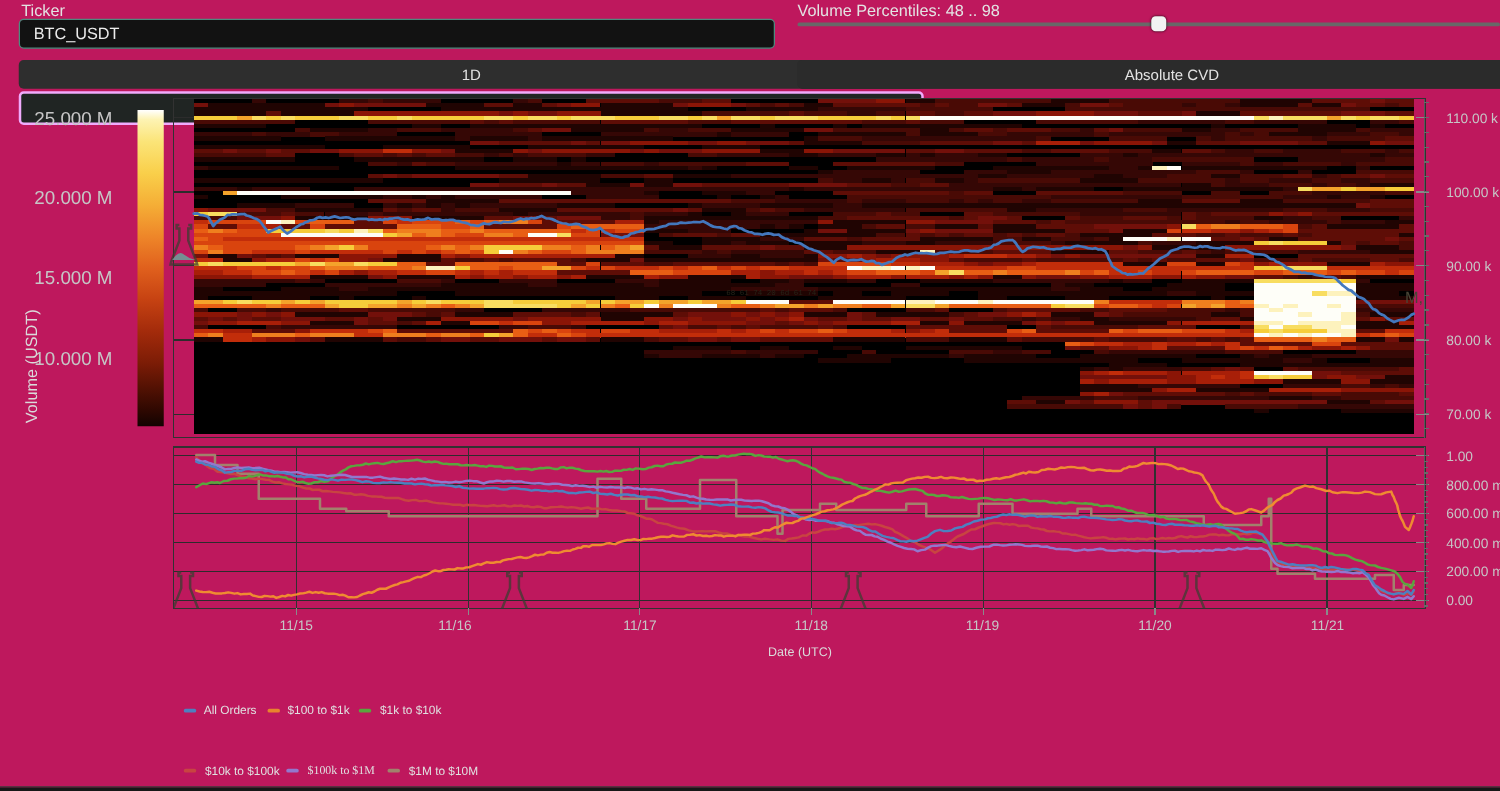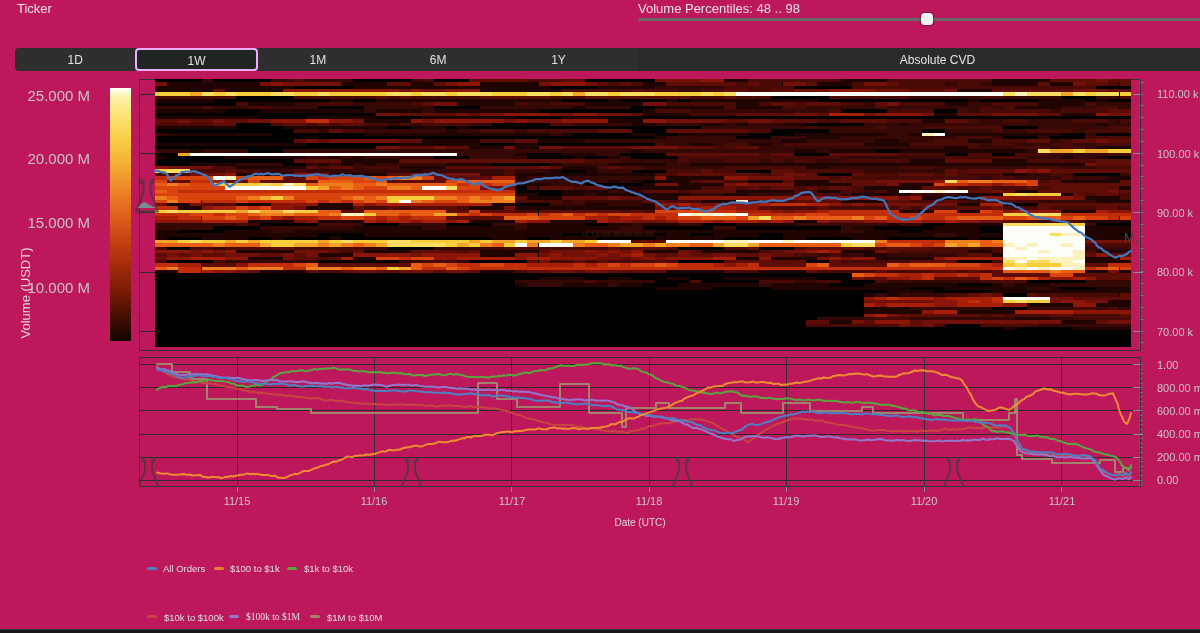--- a/index.html
+++ b/index.html
@@ -41,23 +41,24 @@
 .h15{fill:#fefef8}
 #vol{position:absolute;left:12px;top:318px;color:#dadada;font-size:13px;transform:rotate(-90deg);transform-origin:center;white-space:nowrap;width:26px;}
 #dateutc{position:absolute;left:560px;top:517px;width:160px;text-align:center;color:#dadada;font-size:10px;}
 .leg{position:absolute;color:#e0e0e0;font-size:9.5px;}
 #botline{position:absolute;left:0;top:629px;width:1200px;height:1px;background:#3a3a3a;}
 #botdark{position:absolute;left:0;top:630px;width:1200px;height:3px;background:#171717;}
 </style></head><body>
 <div id="app">
  <div class="lbl" style="left:17px;top:1px;">Ticker</div>
  <div class="lbl" style="left:638px;top:1px;">Volume Percentiles: 48 .. 98</div>
+ <div id="tickerin">BTC_USDT</div>
  <div id="track"></div>
     <div id="handle"></div>
- <div class="bgrp" style="left:15px;top:48px;width:724px;">
+ <div class="bgrp" style="left:15px;top:48px;width:724px;flex-direction:column;">
   <div class="btn">1D</div>
       <div class="btn sel">1W</div>
       <div class="btn">1M</div>
   <div class="btn">6M</div>
       <div class="btn">1Y</div>
       <div class="btn">3Y</div>
  </div>
  <div class="bgrp" style="left:638px;top:48px;width:599px;background:#2b2b2b;">
       <div class="btn btn2" style="flex:1;">Absolute CVD</div>
  </div>
@@ -1918,21 +1919,21 @@
    <path d="M157.0 364.0L172.0 364.0L172.0 372.0L190.0 372.0L190.0 379.0L207.0 379.0L207.0 399.0L256.0 399.0L256.0 407.0L277.0 407.0L277.0 409.0L311.0 409.0L311.0 413.0L478.0 413.0L478.0 383.0L497.0 383.0L497.0 399.0L517.0 399.0L517.0 407.0L560.0 407.0L560.0 384.0L589.0 384.0L589.0 413.0L614.0 413.0L622.0 413.0L622.0 427.0L626.0 427.0L626.0 408.0L656.0 408.0L656.0 403.0L669.0 403.0L669.0 408.0L725.0 408.0L725.0 403.0L741.0 403.0L741.0 413.0L783.0 413.0L783.0 403.0L810.0 403.0L810.0 411.0L862.0 411.0L862.0 407.0L873.0 407.0L873.0 413.0L963.0 413.0L963.0 420.0L1009.0 420.0L1009.0 413.0L1015.0 413.0L1015.0 399.0L1017.0 399.0L1017.0 455.0L1022.0 455.0L1022.0 459.0L1052.0 459.0L1052.0 463.0L1100.0 463.0L1100.0 460.0L1115.0 460.0L1115.0 472.0L1123.0 472.0L1123.0 468.0L1131.0 468.0" stroke="#a1826c"></path>
    <path d="M157.0 365.8L159.5 368.5L162.0 370.8L164.0 371.3L166.0 373.2L168.0 374.5L171.0 375.1L174.0 377.4L176.7 377.6L179.3 378.0L182.0 378.7L184.7 379.3L187.3 379.1L190.0 380.0L193.0 381.1L196.0 381.6L199.0 382.6L201.7 382.8L204.3 383.4L207.0 382.9L209.8 383.3L212.5 383.8L215.2 383.9L218.0 385.3L220.6 386.0L223.2 385.8L225.8 386.7L228.4 387.2L231.0 387.5L233.8 387.8L236.6 388.7L239.4 388.9L242.2 390.0L245.0 390.8L247.6 390.8L250.2 392.0L252.8 391.7L255.4 391.8L258.0 393.0L260.8 392.8L263.6 393.1L266.4 393.5L269.2 393.7L272.0 393.9L274.8 394.4L277.6 394.8L280.4 394.6L283.2 395.7L286.0 395.7L288.8 395.4L291.6 395.8L294.4 396.7L297.2 397.1L300.0 397.1L302.6 397.4L305.2 397.4L307.8 398.2L310.4 398.4L313.0 398.3L315.8 398.3L318.6 398.3L321.4 399.3L324.2 400.2L327.0 400.6L329.8 400.1L332.6 399.9L335.4 400.9L338.2 400.8L341.0 400.5L343.6 401.2L346.2 401.9L348.8 402.3L351.4 402.6L354.0 402.7L356.8 403.0L359.6 403.3L362.4 403.8L365.2 403.8L368.0 403.8L370.8 404.6L373.6 403.8L376.4 404.2L379.2 404.0L382.0 404.4L384.6 404.7L387.2 404.8L389.8 405.0L392.4 404.6L395.0 404.2L397.8 404.9L400.6 404.6L403.4 404.2L406.2 405.0L409.0 405.1L411.6 404.4L414.2 404.7L416.8 404.4L419.4 405.2L422.0 404.8L424.6 405.7L427.2 405.8L429.8 405.2L432.4 405.5L435.0 406.5L437.8 406.5L440.6 405.8L443.4 405.7L446.2 405.5L449.0 405.2L451.6 405.7L454.2 406.1L456.8 405.7L459.4 405.9L462.0 406.4L464.8 407.0L467.6 406.4L470.4 406.0L473.2 407.0L476.0 406.9L478.8 406.7L481.6 407.5L484.4 407.3L487.2 408.0L490.0 408.4L493.5 408.4L497.0 408.9L499.6 409.2L502.2 410.4L504.8 410.6L507.4 411.0L510.0 412.3L512.3 412.8L514.7 413.8L517.0 414.9L519.3 414.9L521.7 415.6L524.0 417.0L526.3 418.3L528.7 418.5L531.0 419.0L534.0 419.4L537.0 420.7L539.3 421.3L541.7 422.1L544.0 422.6L547.5 423.0L551.0 424.3L554.5 425.1L558.0 425.1L561.5 425.0L565.0 425.1L568.5 424.9L572.0 424.9L575.0 426.0L578.0 426.8L581.5 426.8L585.0 428.2L588.5 428.3L592.0 428.5L595.5 429.3L599.0 429.2L602.5 430.2L606.0 431.0L609.0 431.6L612.0 431.0L615.5 431.5L619.0 431.9L622.0 431.5L625.0 432.5L628.0 432.7L630.7 431.1L633.3 430.8L636.0 430.4L639.0 429.9L642.0 428.4L645.0 428.5L647.3 427.0L649.7 425.9L652.0 426.2L654.7 425.4L657.3 424.3L660.0 423.6L662.7 423.6L665.3 423.0L668.0 423.4L670.7 422.8L673.3 421.8L676.0 420.9L678.7 420.1L681.3 420.7L684.0 419.9L686.7 420.2L689.3 419.7L692.0 419.3L694.7 419.0L697.3 419.5L700.0 419.3L702.7 419.9L705.3 420.6L708.0 421.6L711.0 422.4L714.0 423.5L716.0 425.5L718.0 426.2L720.0 427.3L723.0 429.1L726.0 430.7L729.0 433.0L732.0 433.7L735.0 435.8L738.0 437.1L741.0 438.1L744.0 439.4L748.0 442.2L752.0 439.7L754.0 438.2L756.0 436.2L758.0 434.9L760.0 433.7L762.0 432.3L764.0 430.6L766.0 429.2L768.0 428.4L771.0 427.2L774.0 425.3L777.0 423.6L780.0 423.4L783.0 422.0L786.0 421.0L789.0 419.8L792.0 419.0L795.0 418.4L798.0 418.5L800.4 418.6L802.8 419.5L805.2 419.1L807.6 419.8L810.0 419.3L812.5 419.7L815.0 420.8L817.5 420.6L820.0 420.6L822.5 420.6L825.0 422.1L827.5 422.5L830.0 422.7L832.5 423.4L835.0 423.6L837.5 424.8L840.0 425.1L842.5 424.9L845.0 425.3L847.5 425.5L850.0 426.8L852.5 426.7L855.0 427.3L857.5 427.9L860.0 427.7L862.5 428.5L865.0 429.1L867.5 429.8L870.0 430.3L872.5 430.7L875.0 430.4L877.5 430.2L880.0 430.1L882.5 429.7L885.0 430.2L887.5 431.1L890.0 431.0L892.5 431.5L895.0 431.0L897.5 430.9L900.0 430.8L902.5 431.6L905.0 431.1L907.5 431.4L910.0 430.7L912.5 431.2L915.0 431.1L917.5 431.7L920.0 430.7L922.5 430.5L925.0 431.3L927.5 430.9L930.0 430.4L932.5 430.9L935.0 430.4L937.5 430.8L940.0 430.4L942.5 429.4L945.0 428.9L947.5 429.6L950.0 430.0L952.5 429.0L955.0 429.6L957.5 429.7L960.0 429.2L962.5 429.2L965.0 428.7L967.5 427.7L970.0 427.5L972.6 427.5L975.2 428.3L977.8 427.8L980.4 428.2L983.0 428.3L985.4 427.4L987.8 427.3L990.2 427.3L992.6 427.5L995.0 426.9L997.5 427.4L1000.0 427.3L1002.5 426.0L1005.0 426.4L1007.5 426.9L1010.0 427.8L1011.3 429.1L1012.7 431.4L1014.0 433.5L1015.0 435.9L1016.0 438.4L1017.0 441.3L1018.0 444.7L1020.0 447.2L1022.0 449.6L1024.5 450.6L1027.0 451.8L1031.0 452.6L1034.0 452.9L1037.0 452.4L1040.0 453.3L1042.5 454.1L1045.0 454.1L1047.5 454.2L1050.0 454.8L1052.5 454.8L1055.0 455.4L1057.5 455.3L1060.0 455.4L1062.5 455.8L1065.0 456.0L1067.5 455.7L1070.0 455.4L1072.5 455.6L1075.0 455.6L1077.5 455.6L1080.0 455.6L1082.5 455.7L1085.0 455.8L1087.5 457.0L1090.0 457.0L1092.5 459.5L1095.0 461.2L1096.7 464.5L1098.3 466.9L1100.0 469.1L1102.5 471.0L1105.0 472.6L1107.5 473.6L1110.0 474.5L1112.5 474.9L1115.0 475.5L1119.0 474.1L1123.0 476.1L1126.0 474.5L1129.0 476.0L1131.0 473.0" stroke="#c84441"></path>
    <path d="M157.0 389.7L159.7 388.2L162.3 386.8L165.0 387.3L167.2 386.5L169.4 385.8L171.6 386.2L173.8 385.8L176.0 386.4L179.0 384.8L182.0 384.6L184.7 383.4L187.3 382.9L190.0 382.8L192.2 382.5L194.5 382.6L196.8 382.2L199.0 380.8L201.2 381.2L203.5 380.9L205.8 380.2L208.0 379.5L210.3 380.3L212.7 380.3L215.0 380.9L217.3 380.9L219.7 381.2L222.0 380.8L224.2 381.4L226.3 381.9L228.5 381.9L230.7 383.4L232.8 383.4L235.0 384.5L237.3 385.5L239.7 385.8L242.0 385.4L244.3 386.4L246.7 387.0L249.0 386.8L251.6 385.8L254.2 385.8L256.8 384.8L259.4 385.5L262.0 385.1L264.0 383.6L266.0 381.9L268.0 380.7L270.0 379.8L272.2 377.9L274.4 376.5L276.6 375.5L278.8 373.9L281.0 373.0L283.3 372.7L285.7 372.3L288.0 372.2L290.3 371.8L292.7 370.8L295.0 371.5L297.3 370.9L299.7 370.6L302.0 370.3L304.3 370.9L306.7 371.2L309.0 370.6L311.6 370.0L314.2 369.0L316.8 369.7L319.4 368.9L322.0 368.9L324.3 368.7L326.7 368.6L329.0 368.5L331.3 368.2L333.7 367.8L336.0 368.4L338.3 369.3L340.7 369.7L343.0 369.2L345.3 369.8L347.7 369.2L350.0 369.5L352.3 370.4L354.7 371.1L357.0 370.9L359.3 371.4L361.7 371.3L364.0 371.3L366.2 371.4L368.5 372.2L370.8 372.3L373.0 372.0L375.2 372.2L377.5 372.3L379.8 372.0L382.0 372.5L384.3 373.0L386.7 372.9L389.0 373.5L391.3 372.5L393.7 372.7L396.0 373.2L398.3 373.2L400.7 373.0L403.0 374.0L405.3 374.2L407.7 374.2L410.0 374.0L412.6 375.4L415.2 375.3L417.8 374.9L420.4 375.0L423.0 375.2L425.3 376.0L427.7 375.2L430.0 374.9L432.3 374.4L434.7 374.6L437.0 374.2L439.3 374.1L441.7 374.7L444.0 375.2L446.3 375.2L448.7 373.9L451.0 373.7L453.3 374.7L455.7 374.1L458.0 374.2L460.3 374.9L462.7 375.2L465.0 376.2L467.6 376.8L470.2 377.0L472.8 376.9L475.4 377.0L478.0 377.3L480.3 376.8L482.7 377.3L485.0 376.8L487.3 377.6L489.7 377.5L492.0 376.5L494.3 376.5L496.7 376.7L499.0 375.8L501.3 375.9L503.7 375.2L506.0 375.9L508.6 374.7L511.2 374.9L513.8 375.4L516.4 375.3L519.0 374.1L521.3 373.8L523.7 372.8L526.0 372.5L528.3 373.0L530.7 373.0L533.0 371.6L535.3 371.1L537.7 371.0L540.0 370.0L542.3 370.2L544.7 370.2L547.0 369.5L549.3 368.5L551.7 368.6L554.0 367.8L556.3 366.7L558.7 366.0L561.0 365.2L563.6 365.9L566.2 365.7L568.8 365.7L571.4 365.9L574.0 366.1L576.3 365.0L578.7 364.6L581.0 365.1L583.3 365.1L585.7 364.4L588.0 364.4L590.3 363.7L592.7 363.3L595.0 362.9L597.3 363.2L599.7 363.1L602.0 363.6L604.3 364.7L606.7 364.1L609.0 364.4L611.3 365.2L613.7 365.3L616.0 365.3L618.3 366.1L620.7 365.6L623.0 367.0L625.3 367.6L627.7 368.3L630.0 369.0L632.2 368.4L634.3 368.2L636.5 368.6L638.7 369.5L640.8 370.9L643.0 371.9L645.2 372.3L647.5 373.4L649.8 374.6L652.0 375.1L654.0 376.8L656.0 378.1L658.0 379.0L660.0 380.2L662.0 381.1L664.2 381.9L666.5 382.2L668.8 382.8L671.0 383.4L673.2 383.7L675.5 385.6L677.8 386.0L680.0 386.1L682.5 387.2L685.0 387.9L687.5 389.3L690.0 390.4L692.3 390.4L694.6 391.1L696.9 391.4L699.1 391.7L701.4 392.7L703.7 392.5L706.0 393.0L708.6 393.6L711.2 394.1L713.8 393.4L716.4 392.5L719.0 393.4L721.6 393.1L724.2 392.3L726.8 391.6L729.4 391.4L732.0 391.2L735.0 392.0L738.0 392.7L740.3 394.8L742.7 395.9L745.0 395.7L747.2 396.0L749.4 396.8L751.6 396.8L753.8 396.2L756.0 396.4L758.2 396.7L760.4 397.8L762.6 397.9L764.8 397.9L767.0 398.3L769.6 397.6L772.2 398.4L774.8 399.1L777.4 399.3L780.0 399.1L782.6 398.9L785.2 398.5L787.8 398.4L790.4 398.6L793.0 399.3L795.6 400.0L798.2 399.6L800.8 399.7L803.4 400.1L806.0 400.2L808.6 399.4L811.2 400.3L813.8 400.3L816.4 399.9L819.0 399.5L821.6 400.2L824.2 401.1L826.8 400.7L829.4 400.7L832.0 401.0L834.6 400.7L837.2 401.0L839.8 402.0L842.4 402.1L845.0 402.7L847.6 402.0L850.2 402.6L852.8 402.8L855.4 402.0L858.0 402.0L860.6 402.5L863.2 402.7L865.8 402.9L868.4 402.6L871.0 403.0L873.2 403.0L875.5 403.8L877.8 403.7L880.0 404.8L882.7 404.9L885.3 404.5L888.0 404.8L890.2 404.8L892.5 406.0L894.8 405.8L897.0 406.8L899.7 407.2L902.3 408.5L905.0 408.5L907.2 409.5L909.5 410.4L911.8 410.3L914.0 410.3L916.2 410.9L918.5 411.9L920.8 412.1L923.0 412.0L925.7 412.7L928.3 413.8L931.0 413.5L933.2 414.9L935.5 415.3L937.8 415.1L940.0 415.1L942.2 415.6L944.5 416.1L946.8 416.0L949.0 415.9L951.7 417.1L954.3 417.6L957.0 418.5L959.2 418.9L961.5 419.6L963.8 419.9L966.0 419.7L968.2 419.3L970.5 420.2L972.8 419.4L975.0 419.1L977.0 419.8L979.0 421.9L981.0 423.0L983.0 424.7L985.5 426.1L988.0 427.1L990.0 428.9L992.0 431.3L994.2 431.0L996.5 431.8L998.8 431.8L1001.0 431.3L1003.7 431.7L1006.3 432.4L1009.0 432.3L1011.2 433.5L1013.5 434.3L1015.8 434.2L1018.0 434.9L1020.2 435.1L1022.5 435.0L1024.8 434.5L1027.0 435.6L1029.7 436.3L1032.3 436.1L1035.0 436.1L1037.2 435.6L1039.5 436.3L1041.8 437.2L1044.0 437.1L1046.2 437.2L1048.5 438.0L1050.8 439.0L1053.0 438.7L1055.7 439.5L1058.3 441.0L1061.0 441.2L1063.2 442.6L1065.5 442.8L1067.8 443.9L1070.0 444.1L1072.2 444.0L1074.5 444.0L1076.8 444.3L1079.0 445.0L1081.7 446.5L1084.3 447.7L1087.0 448.4L1089.5 448.9L1092.0 450.2L1094.0 451.5L1096.0 452.1L1100.0 452.4L1102.5 453.6L1105.0 454.3L1109.0 455.1L1113.0 456.3L1115.5 457.0L1118.0 459.1L1120.0 461.7L1122.0 465.5L1124.0 467.1L1126.0 467.6L1129.0 470.4L1130.0 468.2L1131.0 465.0" stroke="#5aa53e"></path>
    <path d="M157.0 367.6L159.3 368.6L161.7 369.4L164.0 369.0L166.7 370.1L169.3 371.0L172.0 372.0L174.7 372.8L177.3 374.0L180.0 375.5L182.5 375.1L185.0 375.1L187.5 374.4L190.0 373.9L193.0 374.4L196.0 374.1L199.0 373.9L201.8 374.5L204.5 374.4L207.2 374.1L210.0 375.0L212.4 375.5L214.8 376.1L217.2 376.5L219.6 377.4L222.0 377.3L224.6 377.7L227.2 377.5L229.8 377.8L232.4 378.1L235.0 377.9L237.8 377.8L240.6 378.4L243.4 379.3L246.2 379.8L249.0 380.0L251.6 380.4L254.2 380.1L256.8 380.0L259.4 380.2L262.0 381.1L264.8 380.6L267.6 380.3L270.4 380.0L273.2 379.8L276.0 380.0L278.8 380.8L281.6 381.6L284.4 381.5L287.2 381.6L290.0 381.6L292.8 381.5L295.6 382.1L298.4 382.1L301.2 381.7L304.0 381.3L306.8 382.2L309.6 382.7L312.4 383.2L315.2 382.8L318.0 383.1L320.8 383.6L323.6 383.5L326.4 383.9L329.2 383.0L332.0 383.7L334.6 382.9L337.2 383.1L339.8 382.8L342.4 383.8L345.0 384.3L347.8 385.0L350.6 385.3L353.4 385.7L356.2 385.5L359.0 386.0L361.8 385.9L364.6 385.3L367.4 385.8L370.2 385.3L373.0 384.7L375.8 384.5L378.6 384.9L381.4 384.9L384.2 386.0L387.0 386.8L389.6 385.8L392.2 385.1L394.8 385.1L397.4 384.6L400.0 384.7L402.8 385.3L405.6 384.8L408.4 384.8L411.2 385.4L414.0 385.2L416.8 385.1L419.6 385.9L422.4 386.3L425.2 386.7L428.0 386.8L430.8 386.5L433.6 386.8L436.4 387.3L439.2 387.4L442.0 387.0L444.6 386.9L447.2 387.1L449.8 387.8L452.4 388.0L455.0 388.2L457.8 388.8L460.6 388.2L463.4 388.7L466.2 388.6L469.0 389.0L471.8 389.7L474.6 389.3L477.4 390.2L480.2 389.5L483.0 389.9L485.8 390.0L488.6 389.6L491.4 389.9L494.2 389.9L497.0 389.9L499.6 390.4L502.2 389.8L504.8 390.1L507.4 390.9L510.0 390.6L512.8 391.5L515.6 391.1L518.4 391.7L521.2 391.4L524.0 391.7L526.8 392.1L529.6 392.1L532.4 393.1L535.2 393.5L538.0 394.2L540.8 394.8L543.6 395.4L546.4 395.9L549.2 396.2L552.0 397.4L554.6 397.1L557.2 398.1L559.8 398.9L562.4 399.0L565.0 399.6L567.8 399.8L570.6 399.9L573.4 399.6L576.2 399.5L579.0 399.6L581.8 399.5L584.6 400.4L587.4 400.0L590.2 399.8L593.0 399.8L595.8 400.5L598.6 400.6L601.4 400.8L604.2 400.5L607.0 400.5L609.6 401.0L612.2 401.8L614.8 402.6L617.4 404.3L620.0 405.0L622.5 405.2L625.0 406.2L627.5 406.5L630.0 407.7L632.5 409.3L635.0 411.4L637.5 412.4L640.0 414.4L642.5 414.4L645.0 415.6L647.5 416.0L650.0 415.6L652.7 416.6L655.3 416.5L658.0 416.7L661.5 416.8L665.0 418.1L667.3 418.2L669.7 419.4L672.0 419.9L674.7 420.9L677.3 421.1L680.0 421.3L682.7 423.2L685.3 424.3L688.0 424.7L690.3 426.5L692.7 427.9L695.0 428.0L697.3 428.0L699.7 429.1L702.0 429.4L704.7 431.0L707.3 431.9L710.0 433.3L712.7 434.2L715.3 435.5L718.0 436.7L720.7 437.5L723.3 438.4L726.0 439.0L728.7 439.2L731.3 439.5L734.0 441.0L737.0 440.1L740.0 439.7L742.5 438.1L745.0 436.9L747.5 436.5L750.0 436.5L753.0 436.2L756.0 435.9L759.0 436.7L762.0 437.4L765.0 437.8L768.0 437.2L771.5 438.1L775.0 439.0L778.0 439.2L781.0 438.2L784.5 437.4L788.0 437.3L791.5 437.2L795.0 435.7L797.5 435.7L800.0 436.1L802.5 436.4L805.0 436.3L807.5 435.8L810.0 435.7L812.5 435.4L815.0 435.6L817.5 435.9L820.0 436.7L822.5 436.9L825.0 436.8L827.5 436.5L830.0 436.5L832.5 437.2L835.0 437.4L837.5 437.2L840.0 438.2L842.5 438.5L845.0 439.3L847.5 439.2L850.0 439.4L852.5 439.3L855.0 439.5L857.5 440.1L860.0 440.6L862.5 440.4L865.0 440.1L867.5 439.5L870.0 440.2L872.5 440.0L875.0 439.8L877.5 439.3L880.0 439.0L882.5 439.3L885.0 440.3L887.5 440.5L890.0 440.6L892.5 440.7L895.0 440.2L897.5 439.9L900.0 440.4L902.5 439.9L905.0 440.5L907.5 440.8L910.0 441.0L912.5 440.5L915.0 440.1L917.5 440.5L920.0 440.2L922.5 440.8L925.0 440.6L927.5 441.0L930.0 441.3L932.5 441.3L935.0 441.2L937.5 440.7L940.0 440.6L942.5 441.5L945.0 440.9L947.5 440.7L950.0 440.8L952.5 440.8L955.0 441.1L957.5 440.5L960.0 441.1L962.5 440.0L965.0 440.5L967.5 440.3L970.0 440.7L972.6 439.7L975.2 439.8L977.8 440.1L980.4 439.8L983.0 438.8L985.4 439.5L987.9 439.9L990.3 439.0L992.7 439.4L995.1 438.7L997.6 438.2L1000.0 439.0L1003.0 439.0L1006.0 439.1L1009.0 438.6L1011.5 439.9L1014.0 440.9L1015.3 443.0L1016.7 445.7L1018.0 447.6L1020.0 450.4L1022.0 452.0L1024.5 452.9L1027.0 453.5L1031.0 453.7L1034.0 454.6L1037.0 454.4L1040.0 454.4L1042.5 454.3L1045.0 455.2L1047.5 455.1L1050.0 456.3L1052.5 455.7L1055.0 456.6L1057.5 457.2L1060.0 457.3L1062.5 457.3L1065.0 457.6L1067.5 457.5L1070.0 456.8L1072.5 457.5L1075.0 457.5L1077.5 457.8L1080.0 458.1L1082.5 458.6L1085.0 458.2L1087.5 458.6L1090.0 457.8L1092.5 459.6L1095.0 462.0L1096.7 464.8L1098.3 467.9L1100.0 469.9L1101.7 472.4L1103.3 474.6L1105.0 475.8L1107.5 476.4L1110.0 477.8L1112.5 479.1L1115.0 479.5L1119.0 478.2L1123.0 479.1L1126.0 477.5L1129.0 479.3L1131.0 477.0" stroke="#9377cd"></path>
    <path d="M157.0 369.3L159.3 370.3L161.7 370.2L164.0 371.6L166.7 371.9L169.3 373.2L172.0 373.5L174.7 375.4L177.3 376.2L180.0 378.1L182.5 377.8L185.0 377.6L187.5 376.7L190.0 376.6L193.0 376.7L196.0 375.4L199.0 375.0L201.8 375.9L204.5 376.2L207.2 376.1L210.0 375.9L212.4 377.0L214.8 376.5L217.2 377.4L219.6 378.2L222.0 377.9L224.6 378.1L227.2 378.3L229.8 379.0L232.4 379.3L235.0 380.4L237.8 381.2L240.6 381.0L243.4 381.9L246.2 381.4L249.0 381.3L251.6 382.0L254.2 382.7L256.8 383.2L259.4 383.8L262.0 384.1L264.8 383.5L267.6 383.9L270.4 384.5L273.2 383.7L276.0 383.9L278.8 383.7L281.6 383.6L284.4 384.1L287.2 384.8L290.0 385.7L292.8 385.0L295.6 385.3L298.4 386.3L301.2 386.5L304.0 386.4L306.8 385.9L309.6 386.1L312.4 385.7L315.2 386.1L318.0 386.2L320.8 386.2L323.6 386.8L326.4 386.7L329.2 386.8L332.0 387.5L334.6 387.1L337.2 386.9L339.8 387.4L342.4 387.6L345.0 388.4L347.8 388.1L350.6 388.2L353.4 387.8L356.2 388.3L359.0 388.5L361.8 388.8L364.6 389.6L367.4 389.0L370.2 390.2L373.0 390.5L375.8 390.9L378.6 390.8L381.4 391.0L384.2 390.9L387.0 390.9L389.6 390.5L392.2 390.5L394.8 390.4L397.4 390.5L400.0 391.3L402.8 391.6L405.6 391.5L408.4 390.6L411.2 390.4L414.0 390.8L416.8 391.3L419.6 391.4L422.4 391.8L425.2 392.5L428.0 392.0L430.8 392.1L433.6 392.7L436.4 392.5L439.2 393.1L442.0 393.0L444.6 392.5L447.2 393.0L449.8 392.8L452.4 393.7L455.0 394.4L457.8 394.3L460.6 394.7L463.4 394.0L466.2 393.9L469.0 393.5L471.8 393.3L474.6 394.4L477.4 393.9L480.2 395.1L483.0 395.2L485.8 395.6L488.6 395.0L491.4 395.9L494.2 396.4L497.0 395.8L499.6 395.6L502.2 395.6L504.8 396.2L507.4 396.0L510.0 397.0L512.8 397.2L515.6 397.7L518.4 397.4L521.2 397.9L524.0 398.0L526.8 398.6L529.6 398.8L532.4 399.9L535.2 400.5L538.0 400.9L540.8 400.7L543.6 400.5L546.4 400.6L549.2 400.7L552.0 402.2L554.6 402.0L557.2 402.8L559.8 402.4L562.4 402.9L565.0 402.7L567.8 402.8L570.6 403.5L573.4 403.8L576.2 404.5L579.0 404.0L581.8 403.9L584.6 403.6L587.4 403.8L590.2 405.0L593.0 405.2L595.8 405.3L598.6 405.2L601.4 405.9L604.2 406.2L607.0 405.7L609.6 406.0L612.2 406.7L614.8 408.4L617.4 409.5L620.0 409.8L622.5 410.0L625.0 410.5L627.5 411.5L630.0 412.3L632.5 412.3L635.0 412.7L637.5 412.7L640.0 413.8L642.5 414.0L645.0 414.8L647.5 414.6L650.0 415.2L652.5 415.7L655.0 416.7L657.6 416.6L660.2 416.5L662.8 417.5L665.4 418.4L668.0 418.5L670.4 418.4L672.8 418.2L675.2 418.8L677.6 420.0L680.0 420.0L682.6 420.5L685.2 421.3L687.8 421.5L690.4 421.7L693.0 422.6L695.3 424.1L697.7 425.1L700.0 425.1L703.0 427.0L706.0 428.7L709.0 429.5L712.0 430.1L715.0 430.6L718.0 432.1L720.3 433.0L722.7 433.1L725.0 433.4L728.0 432.6L731.0 433.0L734.0 432.5L737.0 431.3L739.5 430.3L742.0 429.5L745.0 426.8L748.0 424.9L752.0 423.9L755.0 424.9L758.0 424.8L761.0 424.4L764.0 422.7L767.0 422.0L770.0 421.5L773.0 419.7L776.0 418.8L779.0 417.2L782.0 416.6L785.0 415.7L788.0 415.5L790.3 414.6L792.7 414.4L795.0 413.7L797.5 413.4L800.0 412.3L802.5 411.6L805.0 412.0L807.5 411.4L810.0 411.9L812.5 411.6L815.0 412.1L817.5 412.7L820.0 413.3L822.5 412.7L825.0 412.3L827.5 412.5L830.0 413.5L832.5 413.0L835.0 413.2L837.5 413.2L840.0 412.8L842.5 413.3L845.0 413.3L847.5 413.6L850.0 414.2L852.5 414.3L855.0 413.8L857.5 414.1L860.0 414.1L862.5 414.4L865.0 413.5L867.5 413.4L870.0 413.9L872.5 414.2L875.0 414.3L877.5 414.4L880.0 414.7L882.5 415.1L885.0 415.5L887.5 415.7L890.0 416.0L892.5 415.9L895.0 415.4L897.5 415.5L900.0 416.4L902.5 416.8L905.0 417.0L907.5 416.5L910.0 416.4L912.5 417.1L915.0 417.3L917.5 417.2L920.0 418.4L922.5 418.1L925.0 419.0L927.5 419.2L930.0 419.9L932.5 420.0L935.0 419.3L937.5 419.0L940.0 419.8L942.5 419.7L945.0 419.8L947.5 420.2L950.0 420.3L952.5 420.6L955.0 420.6L957.5 420.2L960.0 420.7L962.5 420.2L965.0 420.8L967.5 421.3L970.0 420.8L972.6 420.6L975.2 421.9L977.8 421.8L980.4 422.4L983.0 422.6L985.4 422.7L987.8 423.1L990.2 423.2L992.6 424.5L995.0 425.3L997.5 425.8L1000.0 425.3L1002.5 425.4L1005.0 425.2L1007.5 426.6L1010.0 427.7L1012.0 430.5L1014.0 433.0L1015.0 435.2L1016.0 437.4L1017.0 439.2L1018.0 441.2L1019.3 443.7L1020.7 446.5L1022.0 448.9L1024.5 449.4L1027.0 450.3L1031.0 451.7L1034.0 451.4L1037.0 452.0L1040.0 452.3L1042.5 452.3L1045.0 452.4L1047.5 452.2L1050.0 452.2L1052.5 452.5L1055.0 453.8L1057.5 454.4L1060.0 453.6L1062.5 454.2L1065.0 453.6L1067.5 453.9L1070.0 454.5L1072.5 455.1L1075.0 455.5L1077.5 456.0L1080.0 455.9L1082.5 455.1L1085.0 455.1L1087.5 455.7L1090.0 456.1L1092.5 458.6L1095.0 459.9L1096.7 463.2L1098.3 465.7L1100.0 468.3L1102.5 469.7L1105.0 471.6L1107.5 472.8L1110.0 474.2L1112.5 474.9L1115.0 475.4L1119.0 474.5L1123.0 475.1L1126.0 472.8L1129.0 475.6L1131.0 472.0" stroke="#4d80c0"></path>
    <path d="M157.0 472.5L159.6 473.2L162.2 473.6L164.8 473.7L167.4 473.4L170.0 474.2L172.5 474.8L175.0 474.7L177.5 474.7L180.0 474.4L182.5 473.9L185.0 474.3L187.5 474.9L190.0 474.5L192.5 475.5L195.0 475.2L197.5 475.2L200.0 474.9L202.3 476.4L204.7 476.9L207.0 477.5L209.3 477.6L211.7 476.7L214.0 476.9L216.3 477.3L218.7 477.0L221.0 478.3L223.4 477.6L225.8 476.7L228.1 477.1L230.5 476.0L232.9 476.5L235.2 475.9L237.6 475.5L240.0 474.8L242.5 474.7L245.0 474.1L247.5 473.4L250.0 474.3L252.5 473.7L255.0 474.2L257.4 473.7L259.8 474.6L262.2 474.9L264.6 474.9L267.0 474.9L269.3 475.3L271.7 476.1L274.0 475.8L276.3 476.5L278.7 477.8L281.0 477.8L283.3 477.9L285.7 477.6L288.0 476.4L290.3 475.3L292.7 474.6L295.0 473.8L297.2 474.2L299.5 473.2L301.8 471.8L304.0 471.0L306.3 471.0L308.7 471.0L311.0 469.9L313.3 468.9L315.7 468.0L318.0 467.5L320.3 466.2L322.7 465.7L325.0 465.1L327.3 464.6L329.7 463.3L332.0 462.3L334.3 461.5L336.7 461.7L339.0 460.4L341.3 459.8L343.7 458.6L346.0 457.2L348.2 456.4L350.3 456.9L352.5 456.9L354.7 456.0L356.8 455.8L359.0 455.4L361.3 455.5L363.7 455.6L366.0 454.5L368.3 454.7L370.7 454.7L373.0 453.9L375.3 453.8L377.7 452.9L380.0 452.1L382.3 451.3L384.7 451.8L387.0 450.7L389.6 449.7L392.2 450.2L394.8 450.2L397.4 449.6L400.0 449.7L402.3 448.3L404.7 447.8L407.0 447.3L409.3 447.2L411.7 446.5L414.0 445.9L416.3 445.6L418.7 446.2L421.0 446.4L423.3 445.9L425.7 444.9L428.0 443.8L430.3 444.3L432.7 443.7L435.0 443.6L437.3 442.2L439.7 441.6L442.0 442.2L444.3 442.2L446.7 442.3L449.0 441.7L451.3 440.9L453.7 440.6L456.0 440.7L458.2 439.6L460.3 439.1L462.5 438.2L464.7 438.3L466.8 436.9L469.0 436.9L471.3 437.4L473.7 436.0L476.0 435.9L478.3 435.9L480.7 436.0L483.0 435.5L485.3 434.7L487.7 434.5L490.0 435.1L492.3 435.3L494.7 434.1L497.0 433.3L499.6 432.6L502.2 431.9L504.8 432.0L507.4 431.4L510.0 432.0L512.3 432.1L514.7 431.2L517.0 431.3L519.3 430.9L521.7 430.9L524.0 430.4L526.3 429.8L528.7 429.4L531.0 429.3L533.3 429.6L535.7 429.4L538.0 428.3L540.3 428.8L542.7 429.2L545.0 429.3L547.3 429.2L549.7 427.9L552.0 427.8L554.6 427.4L557.2 428.4L559.8 428.1L562.4 428.8L565.0 428.6L567.3 429.1L569.7 428.8L572.0 428.1L574.3 428.3L576.7 428.3L579.0 429.3L581.3 428.7L583.7 428.6L586.0 428.5L588.3 429.1L590.7 427.9L593.0 428.0L595.3 427.7L597.7 427.7L600.0 428.0L602.3 426.9L604.7 426.8L607.0 426.3L609.2 425.6L611.3 424.1L613.5 424.2L615.7 424.2L617.8 422.9L620.0 421.8L622.3 422.0L624.7 420.4L627.0 419.2L629.3 418.2L631.7 418.5L634.0 418.4L636.3 417.3L638.7 416.6L641.0 414.9L643.3 414.6L645.7 413.7L648.0 412.9L650.3 412.1L652.7 411.4L655.0 410.4L657.3 409.3L659.7 409.0L662.0 408.2L664.3 407.9L666.7 407.5L669.0 406.6L671.3 405.3L673.7 403.7L676.0 402.7L678.0 401.8L680.0 401.1L682.0 400.8L684.0 398.8L686.0 397.8L688.0 396.9L690.0 396.3L692.0 395.8L694.0 394.9L696.0 393.7L698.0 392.8L700.0 391.7L702.0 391.0L704.0 389.8L706.0 388.8L708.3 387.5L710.7 387.7L713.0 386.7L715.3 386.3L717.7 386.2L720.0 386.1L722.4 386.0L724.8 384.2L727.2 383.5L729.6 382.9L732.0 382.6L734.6 382.0L737.2 382.2L739.8 381.5L742.4 381.4L745.0 382.3L747.6 382.5L750.2 382.2L752.8 381.5L755.4 382.5L758.0 382.6L760.6 382.0L763.2 382.1L765.8 382.6L768.4 383.1L771.0 382.8L773.6 384.0L776.2 383.8L778.8 383.8L781.4 385.0L784.0 384.6L786.6 384.7L789.2 383.8L791.8 383.7L794.4 383.0L797.0 382.6L799.6 383.1L802.2 382.4L804.8 381.8L807.4 381.6L810.0 380.8L812.2 379.8L814.3 379.5L816.5 378.8L818.7 378.1L820.8 378.8L823.0 377.4L825.6 377.8L828.2 378.0L830.8 377.6L833.4 376.0L836.0 375.8L838.6 375.0L841.2 375.3L843.8 375.6L846.4 374.9L849.0 374.0L851.6 374.3L854.2 373.7L856.8 373.6L859.4 373.7L862.0 374.3L864.6 374.4L867.2 374.2L869.8 375.3L872.4 376.2L875.0 376.4L877.6 375.7L880.2 375.6L882.8 376.0L885.4 376.6L888.0 376.4L890.2 376.8L892.4 376.8L894.6 376.8L896.8 376.6L899.0 374.9L901.2 374.5L903.4 373.2L905.6 373.5L907.8 373.2L910.0 372.7L912.4 371.5L914.8 370.4L917.2 370.9L919.6 370.6L922.0 370.3L924.4 370.5L926.8 371.3L929.2 371.2L931.6 371.3L934.0 371.6L937.0 372.4L940.0 373.9L942.2 375.2L944.4 374.8L946.6 374.9L948.8 375.9L951.0 377.0L953.2 377.3L955.4 378.0L957.6 378.3L959.8 378.9L962.0 380.3L963.3 382.9L964.7 385.2L966.0 386.6L967.2 388.1L968.5 391.2L969.8 393.2L971.0 394.9L972.0 397.3L973.0 399.5L974.0 401.3L975.0 402.5L977.0 405.3L979.0 406.7L981.0 407.1L983.0 408.3L985.5 409.6L988.0 411.0L992.0 410.5L994.5 410.1L997.0 409.0L999.0 407.5L1001.0 407.3L1005.0 408.6L1009.0 410.0L1011.5 408.3L1014.0 406.0L1016.0 404.9L1018.0 403.9L1020.0 401.5L1022.0 400.0L1024.5 398.8L1027.0 396.5L1029.0 396.0L1031.0 395.2L1033.0 394.2L1035.0 391.9L1037.5 390.7L1040.0 390.0L1042.0 389.2L1044.0 388.5L1048.0 389.5L1050.5 389.2L1053.0 390.5L1057.0 391.4L1061.0 392.8L1063.5 392.5L1066.0 393.8L1070.0 394.5L1074.0 393.7L1076.5 393.8L1079.0 394.0L1083.0 394.4L1087.0 394.5L1089.5 394.1L1092.0 393.3L1096.0 393.7L1100.0 395.3L1102.5 395.5L1105.0 395.4L1109.0 393.9L1113.0 393.3L1114.0 396.0L1115.0 397.6L1116.0 400.5L1117.0 402.4L1117.8 404.3L1118.5 407.7L1119.2 409.9L1120.0 412.7L1121.0 414.9L1122.0 416.6L1123.0 418.9L1124.0 421.5L1127.0 424.0L1128.0 421.8L1129.0 419.3L1130.0 416.6L1131.0 413.0" stroke="#ef8b31"></path>
   </g>
  </svg>
 
  <div class="dlab" style="left:217px">11/15</div>
-<div class="dlab" style="left:354px">11/16</div>
+<div class="dlab" style="left:344px">11/16</div>
 <div class="dlab" style="left:492px">11/17</div>
 <div class="dlab" style="left:629px">11/18</div>
 <div class="dlab" style="left:766px">11/19</div>
 <div class="dlab" style="left:904px">11/20</div>
 <div class="dlab" style="left:1042px">11/21</div>
  <div id="dateutc">Date (UTC)</div>
 
  <div style="position:absolute;left:147px;top:567px;width:10px;height:3px;border-radius:1.5px;background:#4d80c0"></div>
  <div class="leg" style="left:163px;top:563px;">All Orders</div>
  <div style="position:absolute;left:214px;top:567px;width:10px;height:3px;border-radius:1.5px;background:#e8832d"></div>

